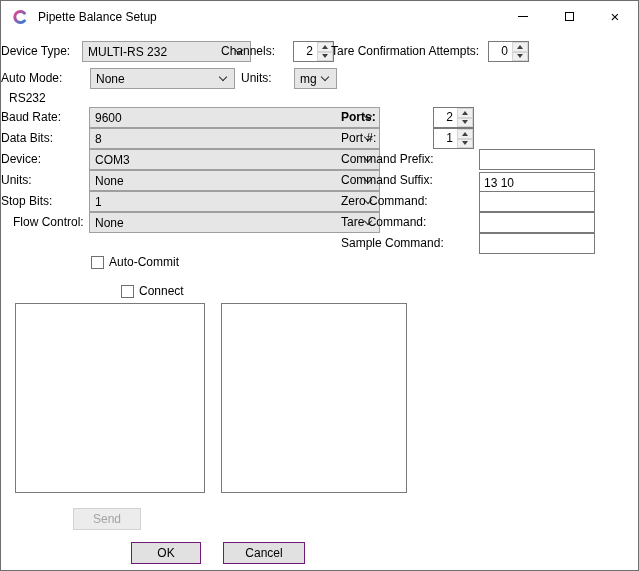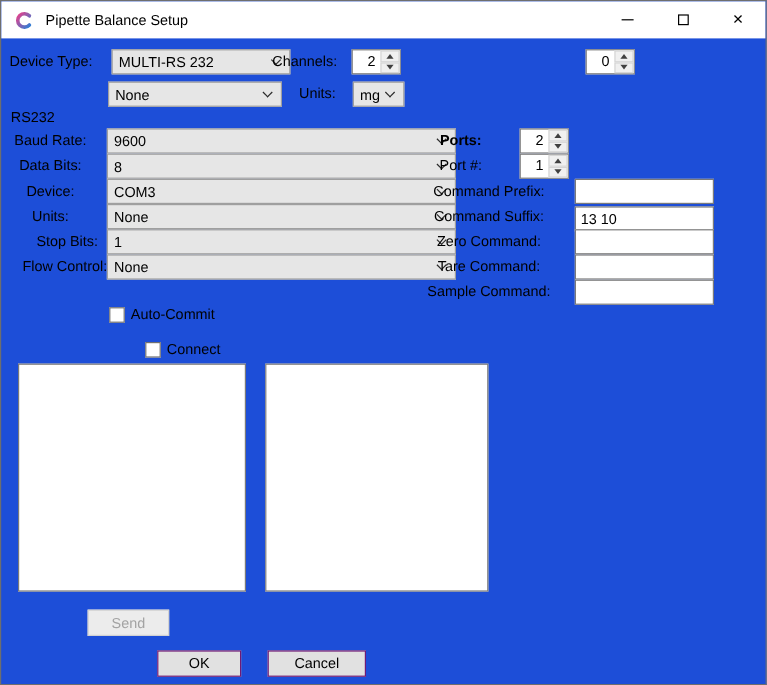--- a/index.html
+++ b/index.html
@@ -1,36 +1,36 @@
 <!DOCTYPE html>
 <html><head>
 <meta charset="utf-8">
 <style>
   * { margin:0; padding:0; box-sizing:border-box; }
   html,body { background:#b9b9b9; }
   body { font-family:"Liberation Sans", sans-serif; font-size:12px; color:#000; }
 
   .dialog {
     position:relative; width:639px; height:571px;
-    background:#1d4ed8; border:1px solid #6e6e6e; overflow:hidden;
+    background:#ffffff; border:1px solid #6e6e6e; overflow:hidden;
   }
 
   
   .titlebar { position:absolute; top:0; left:0; right:0; height:31px; background:#fff; display:flex; align-items:center; }
   .app-icon { margin-left:11px; width:16px; height:16px; display:flex; }
   .title-text { margin-left:10px; font-size:12px; }
   .win-controls { margin-left:auto; display:flex; height:100%; }
   .win-btn { width:46px; height:100%; display:flex; align-items:center; justify-content:center; cursor:default; }
   .glyph-min { width:10px; height:1px; background:#000; display:block; }
   .glyph-max { width:9px; height:9px; border:1px solid #000; display:block; }
   .glyph-close { font-size:15px; line-height:1; }
 
   
   .lbl { position:absolute; height:21px; line-height:21px; white-space:nowrap; }
-  .lbl.r { text-align:center; padding-right:3px; }
+  .lbl.r { text-align:left; padding-right:3px; }
 
   .combo {
     position:absolute; height:21px; background:#e6e6e6; border:1px solid #9f9f9f;
     display:flex; align-items:center; padding-left:5px; cursor:default;
   }
   .combo .combo-text { white-space:nowrap; }
   .chev {
     width:6px; height:6px; border-right:1px solid #2b2b2b; border-bottom:1px solid #2b2b2b;
     transform:rotate(45deg); margin-left:auto; margin-right:8px; margin-top:-3px; flex:none;
   }
@@ -85,50 +85,52 @@
       <div class="win-btn">
           <span class="glyph-max"></span>
         </div>
       <div class="win-btn">
           <span class="glyph-close">×</span>
         </div>
     </div>
   </div>
 
   <div class="lbl r" style="left:0; top:40; left:0px; top:40px; width:86px;">Device Type:</div>
-  <div class="combo" style="left:92px; top:40px; width:149px;">
+  <div class="combo" style="left:81px; top:40px; width:169px;">
     <span class="combo-text">MULTI-RS 232</span>
     <span class="chev"></span>
   </div>
 
   <div class="lbl r" style="left:220px; top:40px; width:69px;">Channels:</div>
   <div class="spin" style="left:292px; top:40px; width:41px;">
     <span class="val">2</span>
     <span class="btns">
       <span class="sb">
           <span class="tri-up"></span>
         </span>
       <span class="sb">
           <span class="tri-dn"></span>
         </span>
     </span>
   </div>
 
+  <div class="lbl r" style="left:330px; top:40px; width:154px;">Tare Confirmation Attempts:</div>
   <div class="spin" style="left:487px; top:40px; width:41px;">
     <span class="val">0</span>
     <span class="btns">
       <span class="sb">
           <span class="tri-up"></span>
         </span>
       <span class="sb">
           <span class="tri-dn"></span>
         </span>
     </span>
   </div>
 
+  <div class="lbl r" style="left:0px; top:67px; width:86px;">Auto Mode:</div>
   <div class="combo" style="left:89px; top:67px; width:145px;">
     <span class="combo-text">None</span>
     <span class="chev"></span>
   </div>
 
   <div class="lbl r" style="left:240px; top:67px; width:50px;">Units:</div>
   <div class="combo" style="left:293px; top:67px; width:43px;">
     <span class="combo-text">mg</span>
     <span class="chev"></span>
   </div>
@@ -152,21 +154,21 @@
     <span class="combo-text">COM3</span>
     <span class="chev"></span>
   </div>
 
   <div class="lbl r" style="left:0px; top:169px; width:85px;">Units:</div>
   <div class="combo" style="left:88px; top:169px; width:291px;">
     <span class="combo-text">None</span>
     <span class="chev"></span>
   </div>
 
-  <div class="lbl r" style="left:0px; top:190px; width:85px;padding-left:28px;">Stop Bits:</div>
+  <div class="lbl r" style="left:0px; top:190px; width:85px;">Stop Bits:</div>
   <div class="combo" style="left:88px; top:190px; width:291px;">
     <span class="combo-text">1</span>
     <span class="chev"></span>
   </div>
 
   <div class="lbl r" style="left:12px; top:211px; width:85px;">Flow Control:</div>
   <div class="combo" style="left:88px; top:211px; width:291px;">
     <span class="combo-text">None</span>
     <span class="chev"></span>
   </div>

